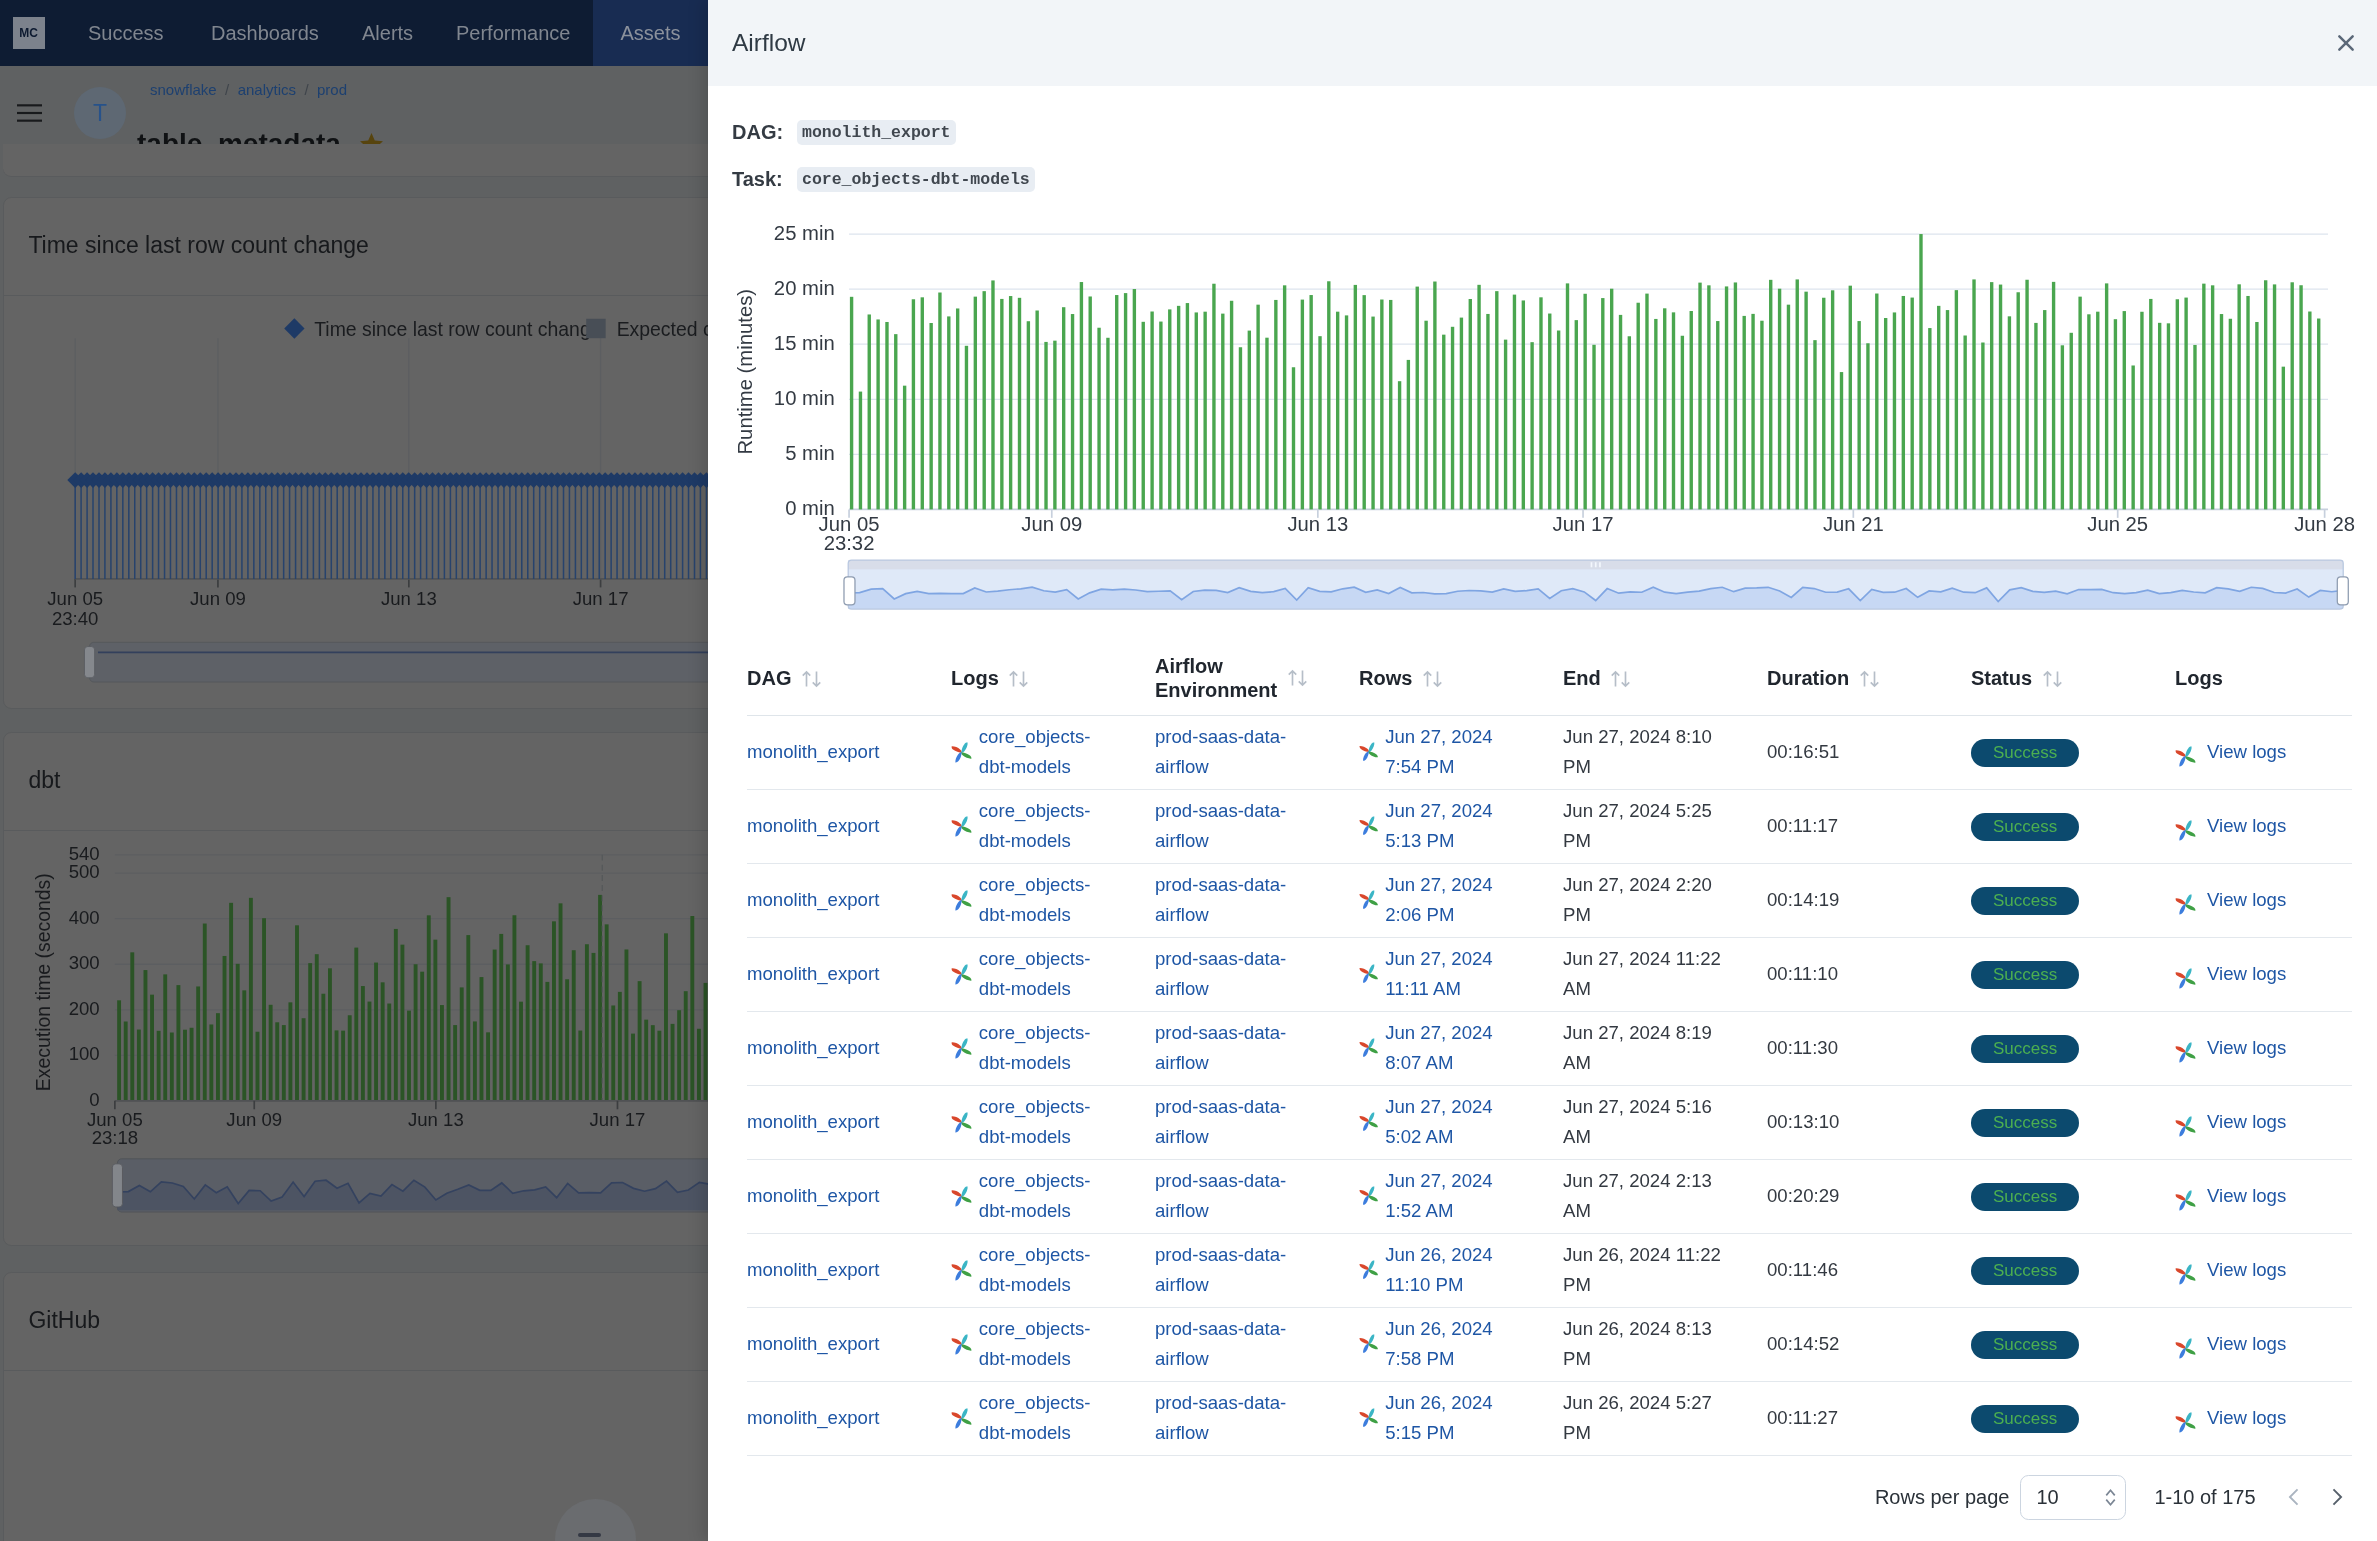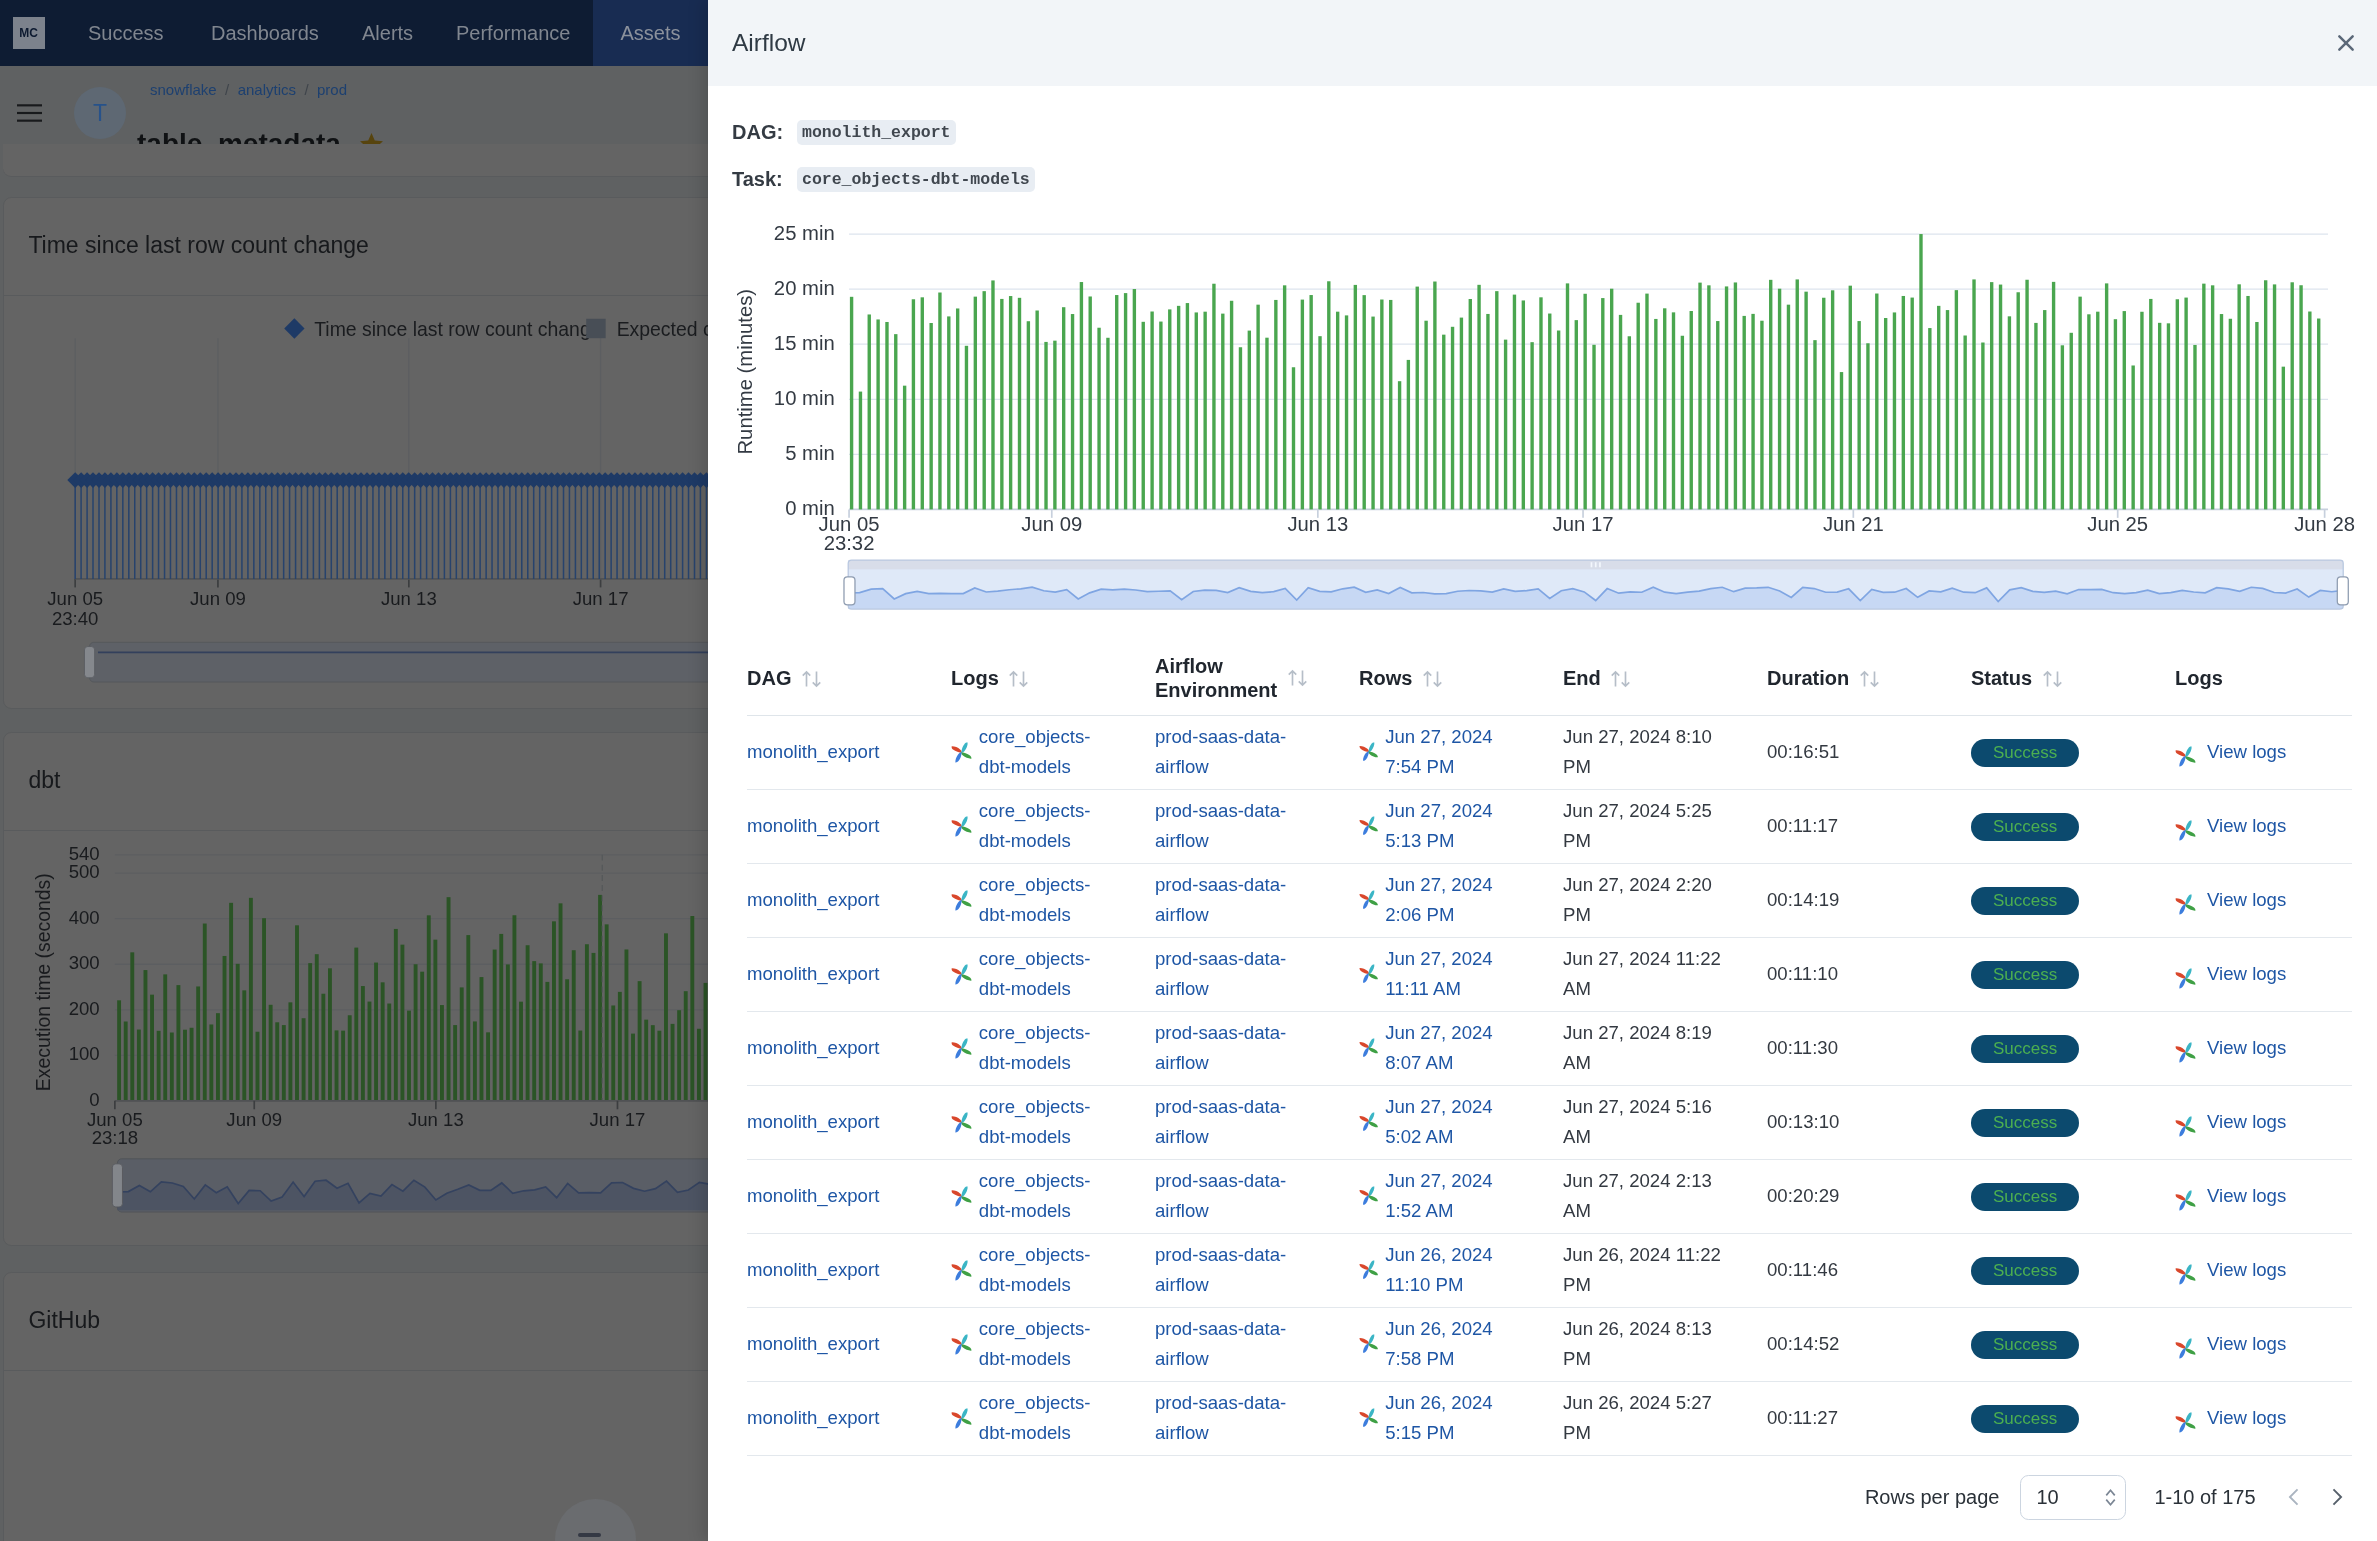--- a/index.html
+++ b/index.html
@@ -24,21 +24,21 @@
 table { width:100%; border-collapse:collapse; table-layout:fixed; }
 th { text-align:left; font-size:20px; font-weight:bold; color:#20262e; padding:0; height:73px; vertical-align:middle; border-bottom:1.7px solid #dfe5ea; }
 th .th2 { display:flex; align-items:center; }
 th .th2 span { line-height:24.5px; }
 td { height:74px; font-size:18.6px; line-height:30px; vertical-align:middle; border-bottom:1.7px solid #e3e8ed; padding:0 8.4px 0 0; }
 td .ic { display:flex; align-items:center; gap:6.8px; }
 td .lg { gap:11px;align-items:flex-end; }
 td .dk { color:#333941; }
 .chip { display:inline-block; background:#0c4a6e; color:#4caf50; font-size:17px; line-height:28px; padding:0 22px; border-radius:14.4px; }
 .pfoot { position:absolute; left:0; right:30px; top:1453px; height:88px; display:flex; align-items:center; justify-content:flex-end; font-size:20px; color:#2a3138; }
-.sel { width:106px; height:45px; border:1.3px solid #ccd5e0; border-radius:8.4px; display:flex; align-items:center; padding:0 6.8px 0 15px; margin-left:21px; }
+.sel { width:106px; height:45px; border:1.3px solid #ccd5e0; border-radius:8.4px; display:flex; align-items:center; padding:0 6.8px 0 15px; margin-left:11px; }
 .sel svg { margin-left:auto; }
 </style></head>
 <body>
 
 <div class="nav">
   <div class="item" style="left:88px">Success</div>
   <div class="item" style="left:211px">Dashboards</div>
   <div class="item" style="left:362px">Alerts</div>
   <div class="item" style="left:456px">Performance</div>
   <div class="active">Assets</div>

